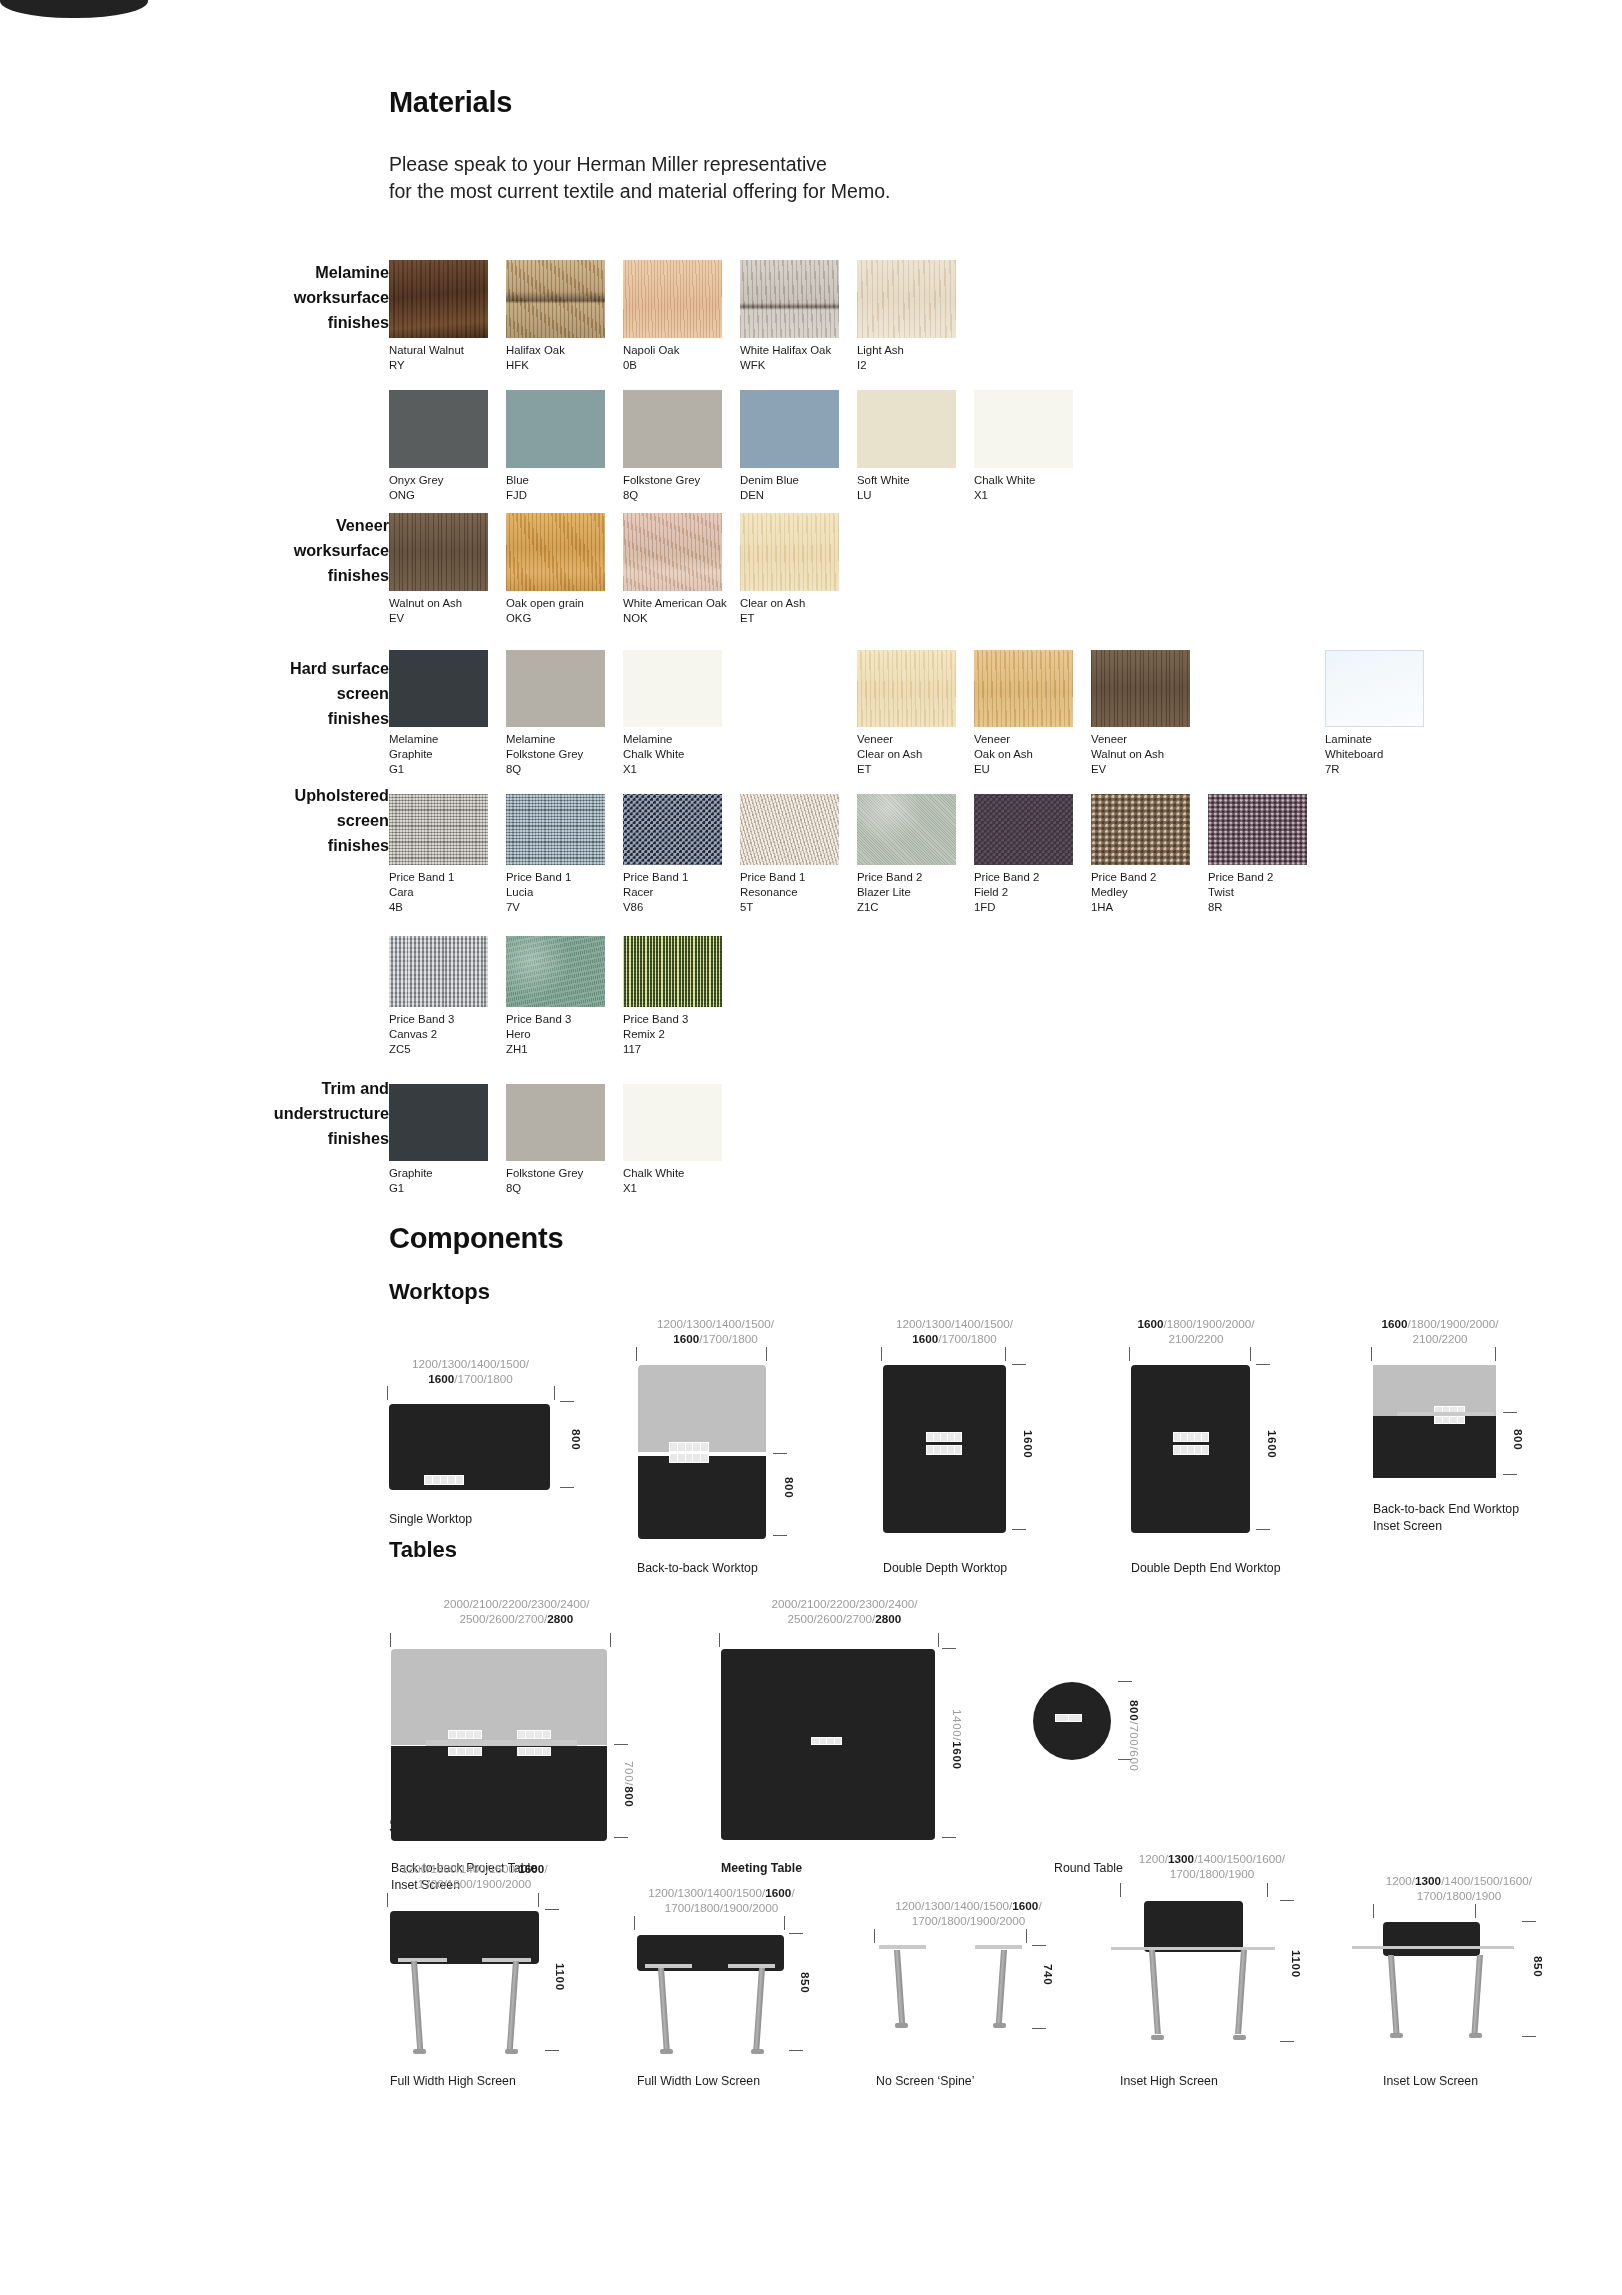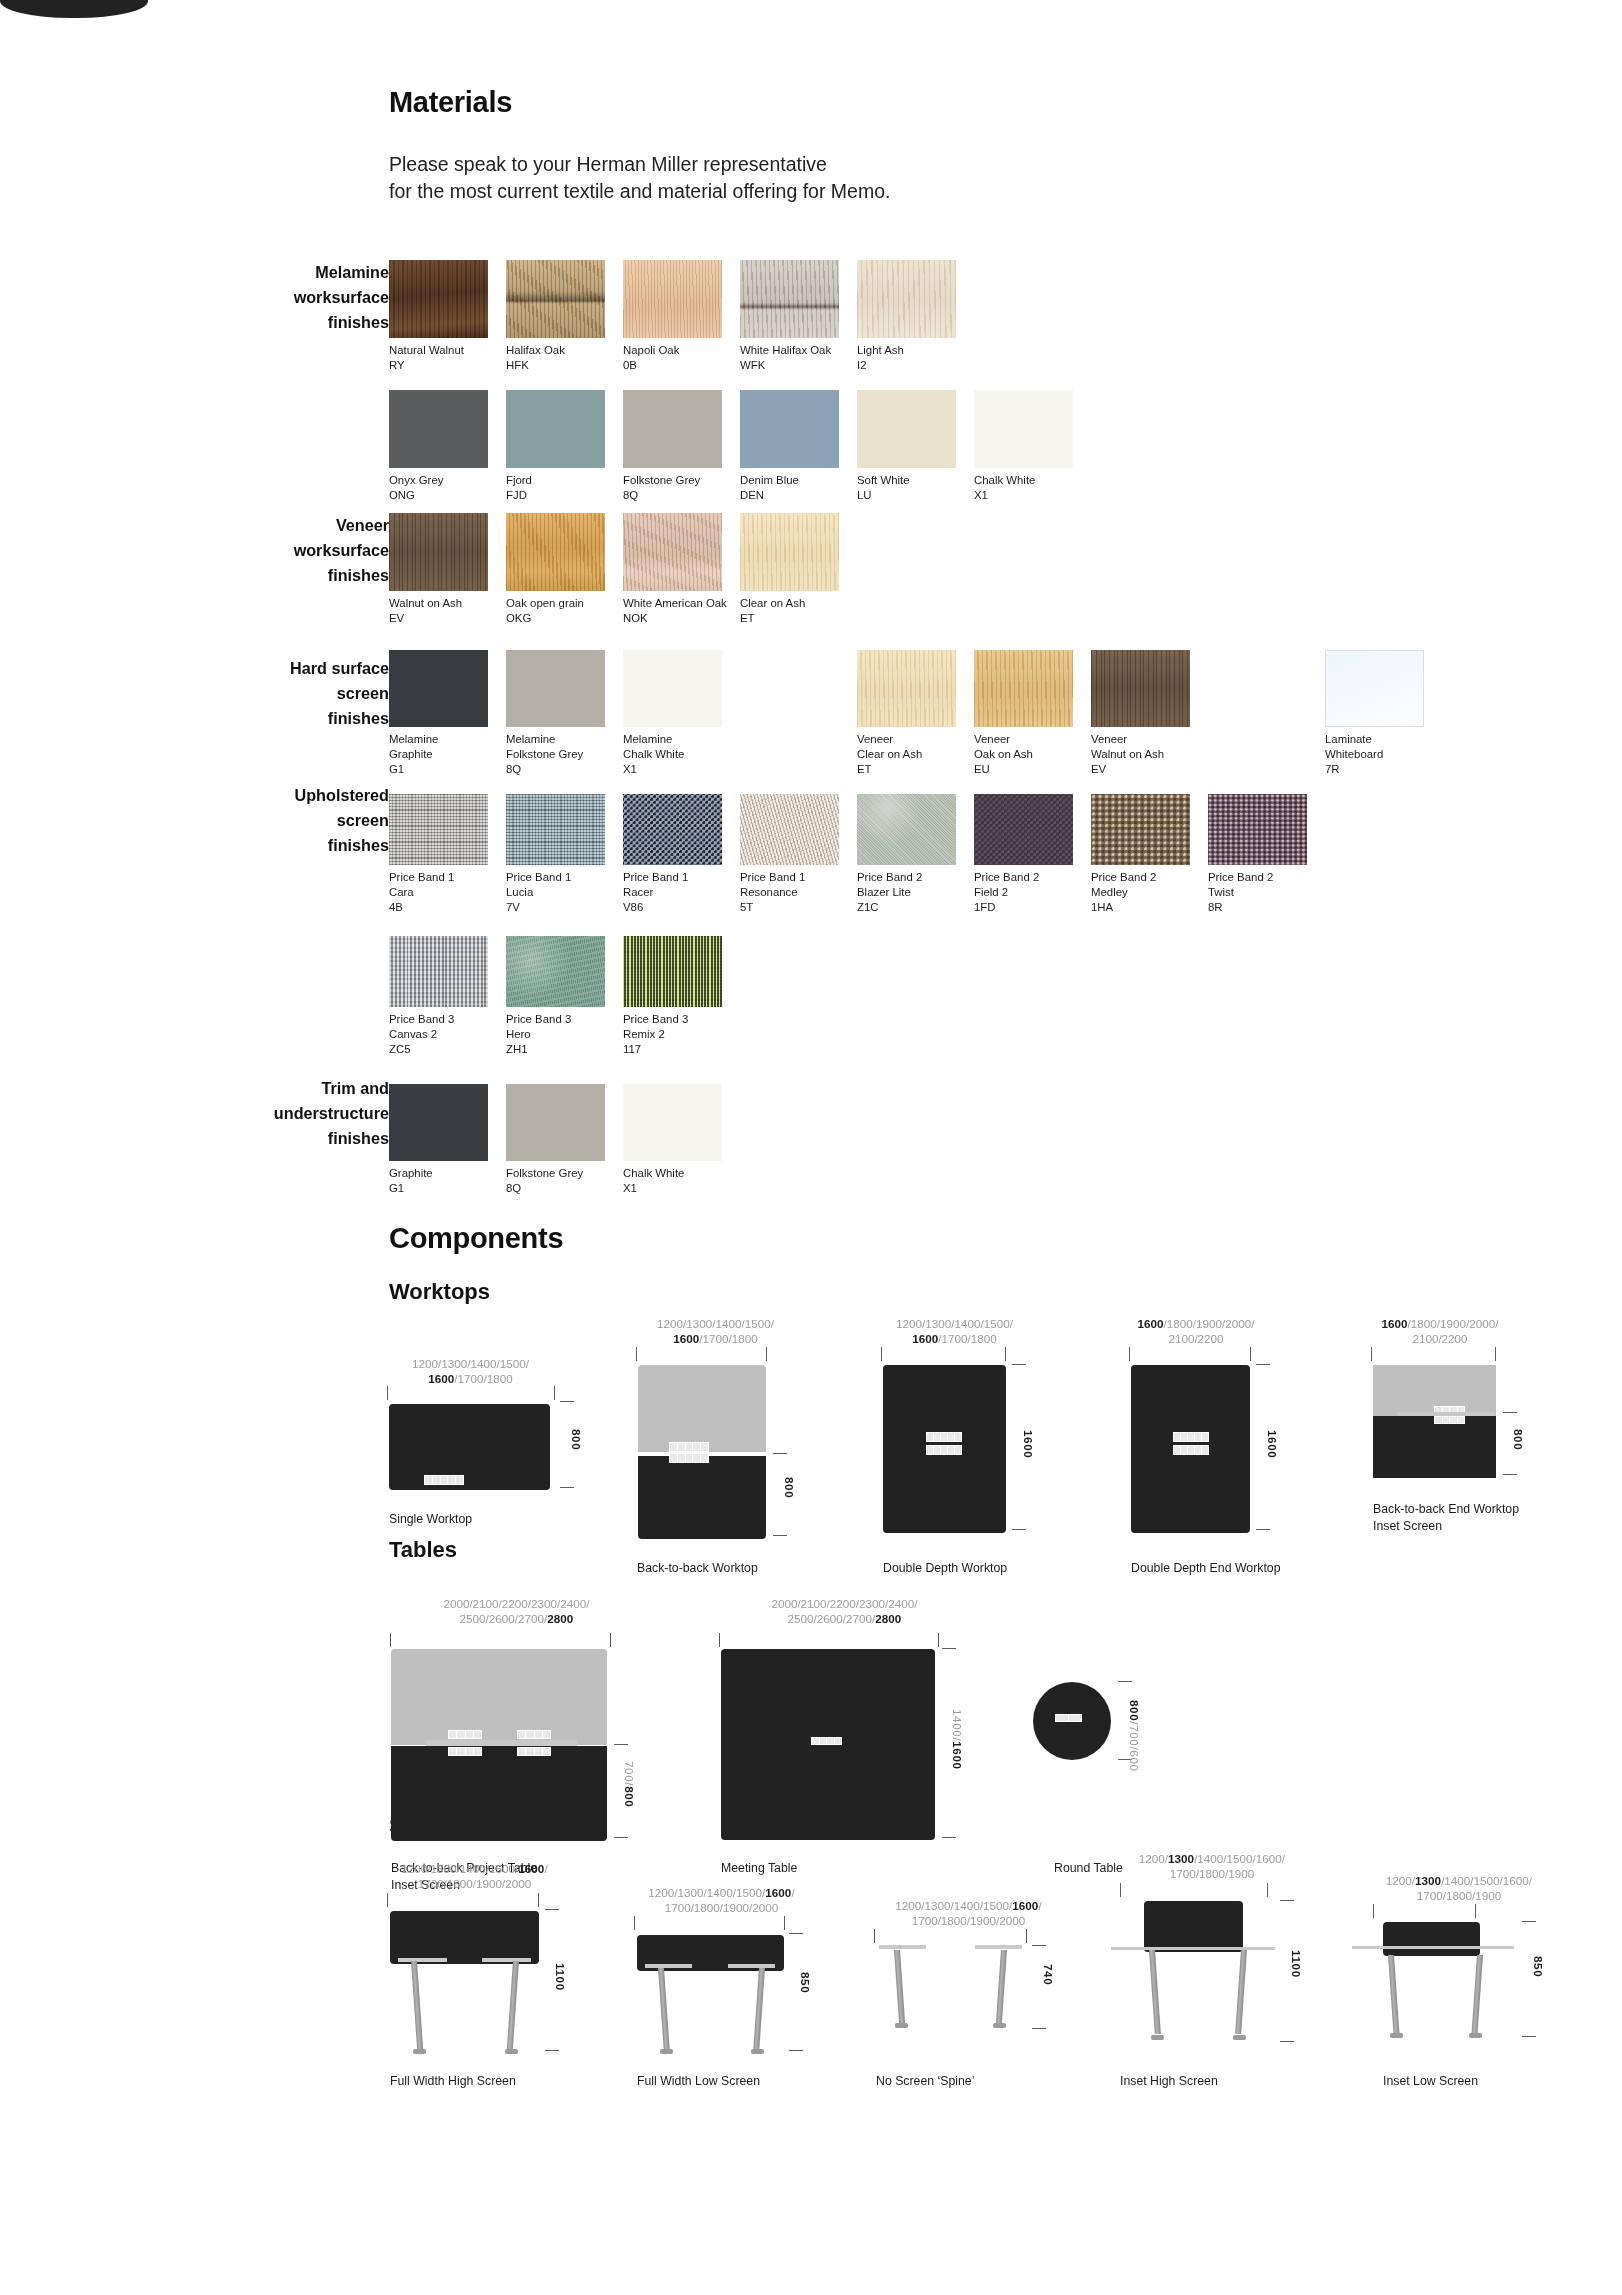--- a/index.html
+++ b/index.html
@@ -148,21 +148,21 @@
       <div class="swatch" style="left: 389px; top: 390px; width: 112px;">
         <div class="sw-box" style="height: 78px; background: rgb(90, 93, 93);"></div>
         <div class="sw-cap">
           <div>Onyx Grey</div>
           <div>ONG</div>
         </div>
       </div>
       <div class="swatch" style="left: 506px; top: 390px; width: 112px;">
         <div class="sw-box" style="height: 78px; background: rgb(134, 160, 162);"></div>
         <div class="sw-cap">
-          <div>Fjord</div>
+          <div>Blue</div>
           <div>FJD</div>
         </div>
       </div>
       <div class="swatch" style="left: 623px; top: 390px; width: 112px;">
         <div class="sw-box" style="height: 78px; background: rgb(181, 176, 167);"></div>
         <div class="sw-cap">
           <div>Folkstone Grey</div>
           <div>8Q</div>
         </div>
       </div>
@@ -568,21 +568,21 @@
       <div class="top-dark" style="left: 721px; top: 1649px; width: 214px; height: 191px; border-radius: 3.9px;"></div>
       <div class="grommet" style="left: 811px; top: 1737px; width: 31px; height: 8.4px;">
         <i></i>
         <i></i>
         <i></i>
         <i></i>
       </div>
       <div class="tick htick" style="left: 942px; top: 1648px;"></div>
       <div class="tick htick" style="left: 942px; top: 1837px;"></div>
       <div class="dimside" style="left: 951px; top: 1709px;"><span class="g">1400/</span><b>1600</b></div>
-      <div class="comp-label" style="left: 721px; top: 1860px;">
+      <div class="comp-label" style="left: 721px; top: 1860px; font-weight: bold;">
         <div>Meeting Table</div>
       </div>
       <div class="top-dark" style="left: 1033px; top: 1682px; width: 78px; height: 78px; border-radius: 50%;"></div>
       <div class="grommet" style="left: 1055px; top: 1714px; width: 27px; height: 8.4px;">
         <i></i>
         <i></i>
       </div>
       <div class="tick htick" style="left: 1118px; top: 1681px;"></div>
       <div class="tick htick" style="left: 1118px; top: 1759px;"></div>
       <div class="dimside" style="left: 1128px; top: 1700px;"><b>800</b><span class="g">/700/600</span></div>

